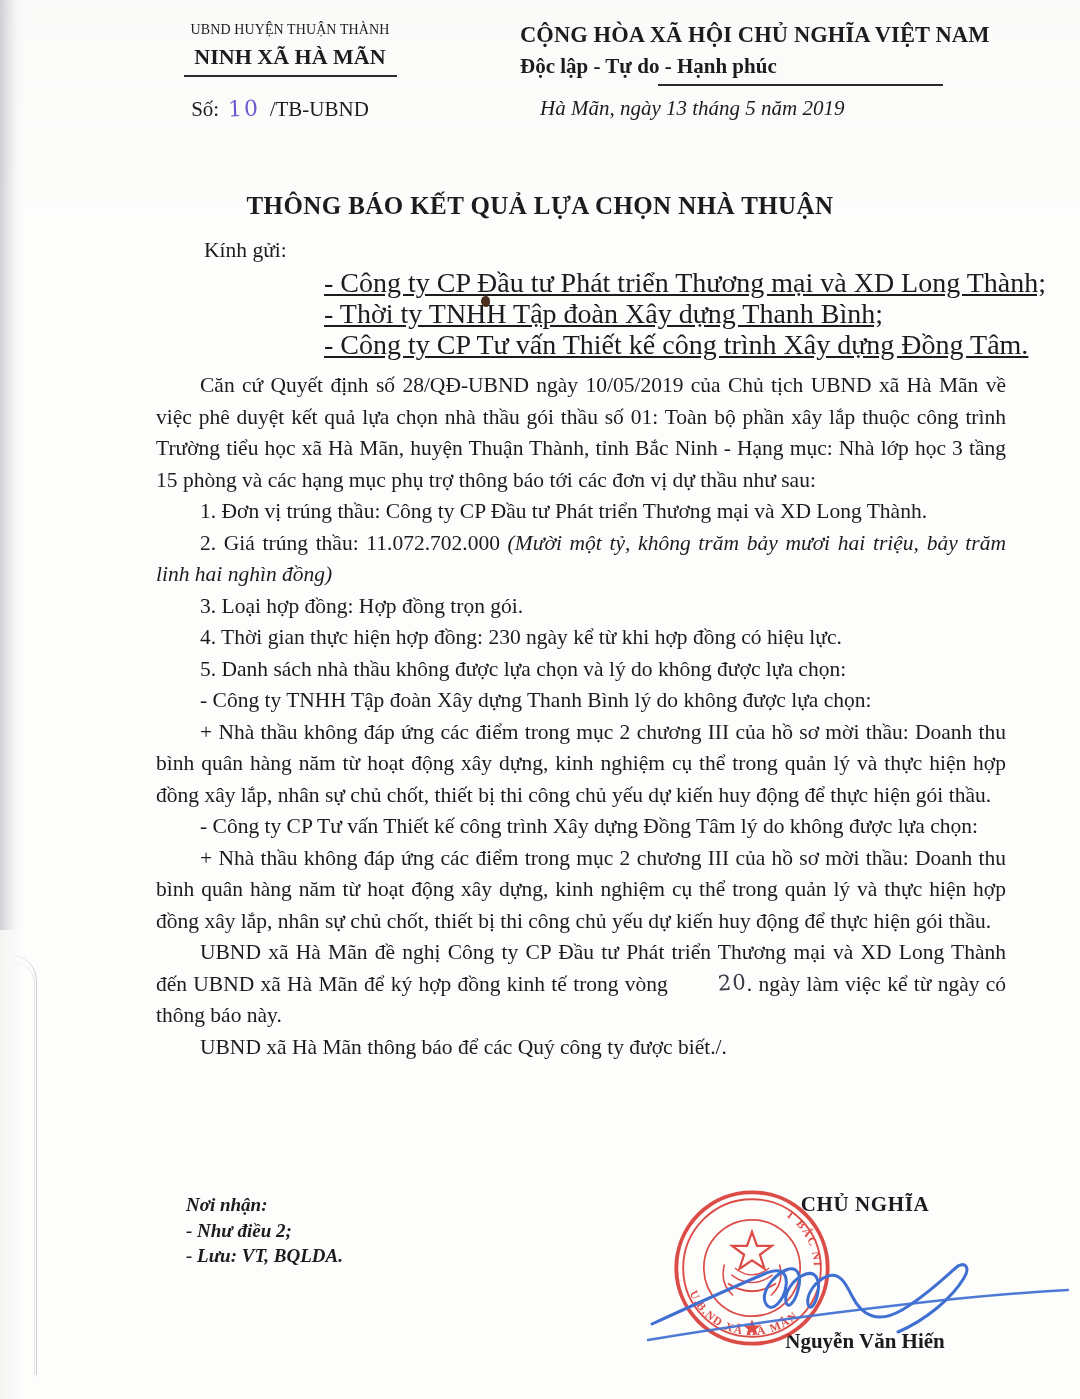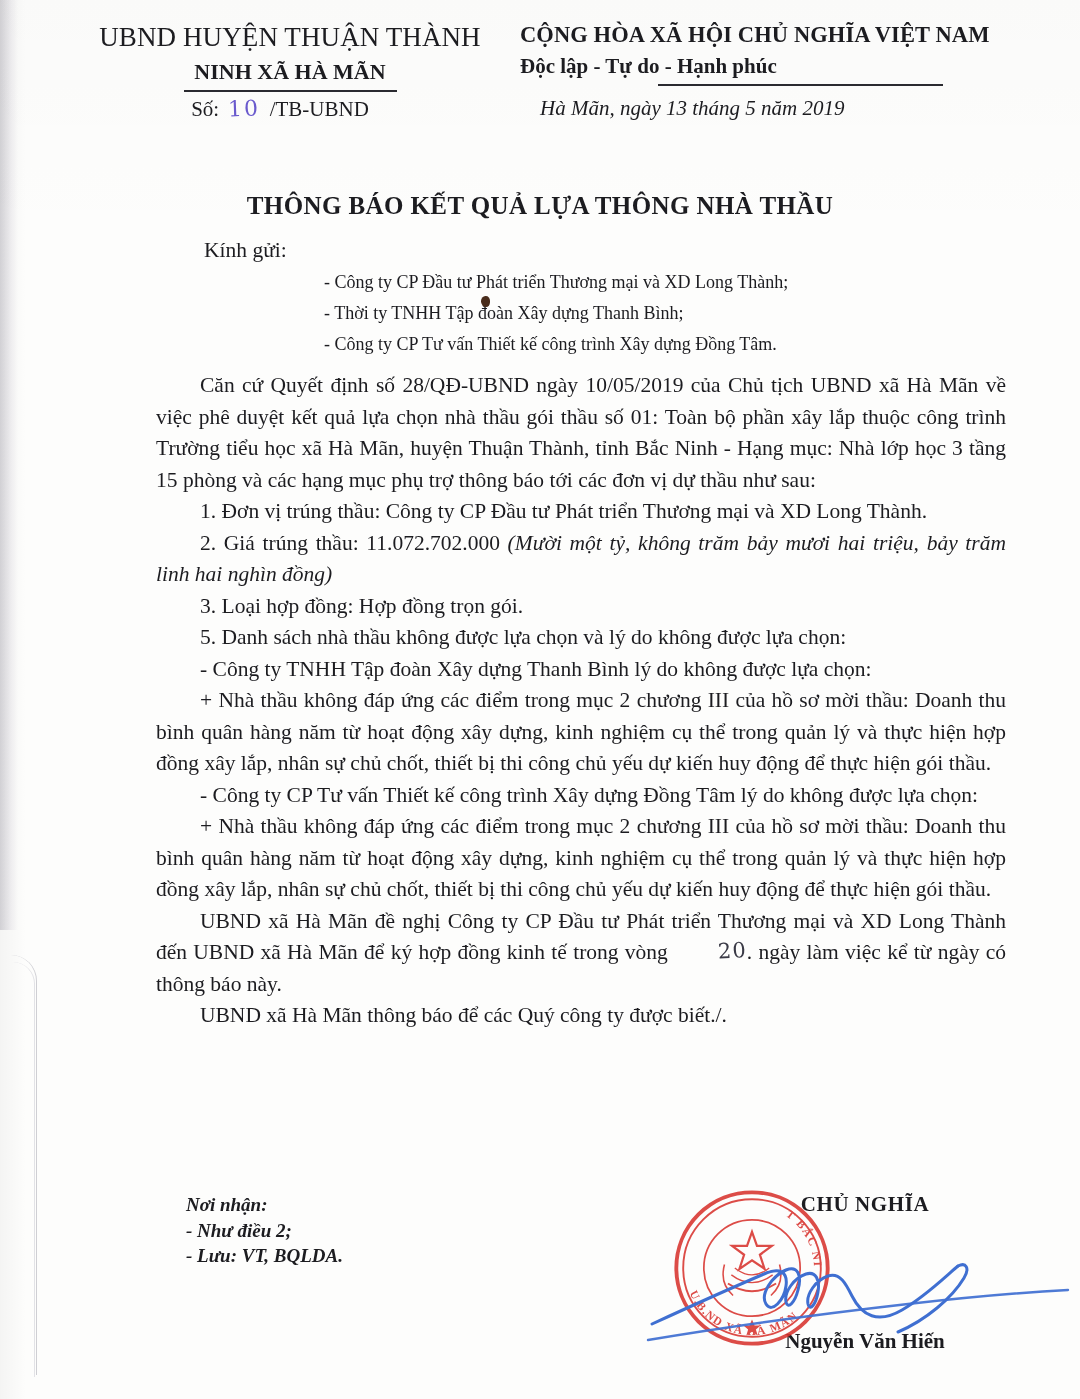--- a/index.html
+++ b/index.html
@@ -76,21 +76,21 @@
     text-align: center;
     padding-left: 60px;
     box-sizing: border-box;
   }
   .hdr-right {
     width: 560px;
     text-align: left;
     box-sizing: border-box;
   }
   .hdr-line1 {
-    font-size: 27px;
+    font-size: 14px;
     letter-spacing: .1px;
     white-space: nowrap;
   }
   .hdr-left .hdr-line1 { font-weight: 400; }
   .hdr-right .hdr-line1 { font-weight: 700; font-size: 22.5px; }
   .hdr-line2 {
     font-size: 22px;
     font-weight: 700;
     margin-top: 6px;
     white-space: nowrap;
@@ -171,23 +171,24 @@
   }
   .kinh-gui {
     font-size: 21.5px;
     padding-left: 48px;
   }
   .recipients {
     margin-top: 4px;
     padding-left: 168px;
   }
   .recipient {
-    font-size: 18px;
+    font-size: 28px;
     line-height: 31px;
     white-space: nowrap;
+    text-decoration: underline;
   }
   p.para {
     font-size: 21.5px;
     line-height: 31.5px;
     margin: 0;
     text-align: justify;
     text-indent: 44px;
     hyphens: none;
   }
   .ital { font-style: italic; }
@@ -282,40 +283,41 @@
 
   <div class="meta-row">
     <div class="meta-left">
       <span>Số:</span>
       <span class="handwritten">10</span>
       <span>/TB-UBND</span>
     </div>
     <div class="meta-right">Hà Mãn, ngày  13  tháng 5 năm 2019</div>
   </div>
 
-  <div class="doc-title">THÔNG BÁO KẾT QUẢ LỰA THÔNG NHÀ THẦU</div>
+  <div class="doc-title">THÔNG BÁO KẾT QUẢ LỰA CHỌN NHÀ THUẬN</div>
 
   <div class="body-wrap">
 
     <div class="kinh-gui">Kính gửi:</div>
 
     <div class="recipients">
       <div class="recipient">- Công ty CP Đầu tư Phát triển Thương mại và XD Long Thành;</div>
       <div class="recipient">- Thời ty TNHH Tập đoàn Xây dựng Thanh Bình;</div>
       <div class="recipient">- Công ty CP Tư vấn Thiết kế công trình Xây dựng Đồng Tâm.</div>
     </div>
 
     <p class="para" style="margin-top:10px">Căn cứ Quyết định số 28/QĐ-UBND ngày 10/05/2019 của Chủ tịch UBND xã Hà Mãn về việc phê duyệt kết quả lựa chọn nhà thầu gói thầu số 01: Toàn bộ phần xây lắp thuộc công trình Trường tiểu học xã Hà Mãn, huyện Thuận Thành, tỉnh Bắc Ninh - Hạng mục:  Nhà lớp học 3 tầng 15 phòng và các hạng mục phụ trợ thông báo tới các đơn vị dự thầu như sau:</p>
 
     <p class="para">1. Đơn vị trúng thầu: Công ty CP Đầu tư Phát triển Thương mại và XD Long Thành.</p>
 
     <p class="para"><span>2. Giá trúng thầu: 11.072.702.000 </span><span class="ital">(Mười một tỷ, không trăm bảy mươi hai triệu, bảy trăm linh hai nghìn đồng)</span></p>
 
     <p class="para">3. Loại hợp đồng: Hợp đồng trọn gói.</p>
 
+    <p class="para">4. Thời gian thực hiện hợp đồng: 230 ngày kể từ khi hợp đồng có hiệu lực.</p>
 
     <p class="para">5. Danh sách nhà thầu không được lựa chọn và lý do không được lựa chọn:</p>
 
     <p class="para">- Công ty TNHH Tập đoàn Xây dựng Thanh Bình lý do không được lựa chọn:</p>
 
     <p class="para">+ Nhà thầu không đáp ứng các điểm trong mục 2 chương III của hồ sơ mời thầu: Doanh thu bình quân hàng năm từ hoạt động xây dựng, kinh nghiệm cụ thể trong quản lý và thực hiện hợp đồng xây lắp, nhân sự chủ chốt, thiết bị thi công chủ yếu dự kiến huy động để thực hiện gói thầu.</p>
 
     <p class="para">- Công ty CP Tư vấn Thiết kế công trình Xây dựng Đồng Tâm lý do không được lựa chọn:</p>
 
     <p class="para">+ Nhà thầu không đáp ứng các điểm trong mục 2 chương III của hồ sơ mời thầu: Doanh thu bình quân hàng năm từ hoạt động xây dựng, kinh nghiệm cụ thể trong quản lý và thực hiện hợp đồng xây lắp, nhân sự chủ chốt, thiết bị thi công chủ yếu dự kiến huy động để thực hiện gói thầu.</p>

